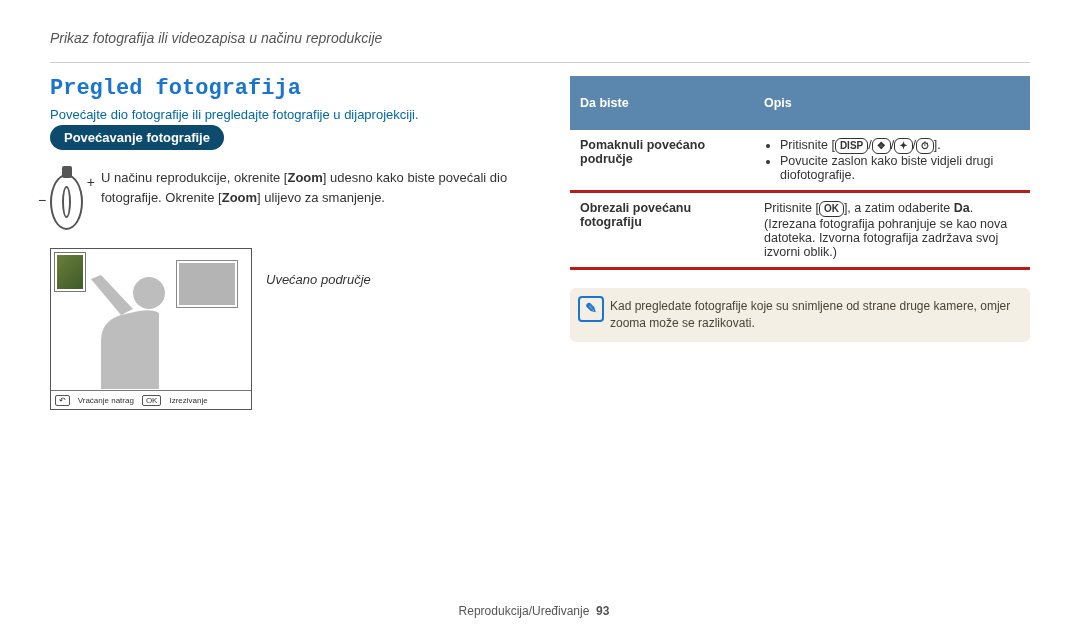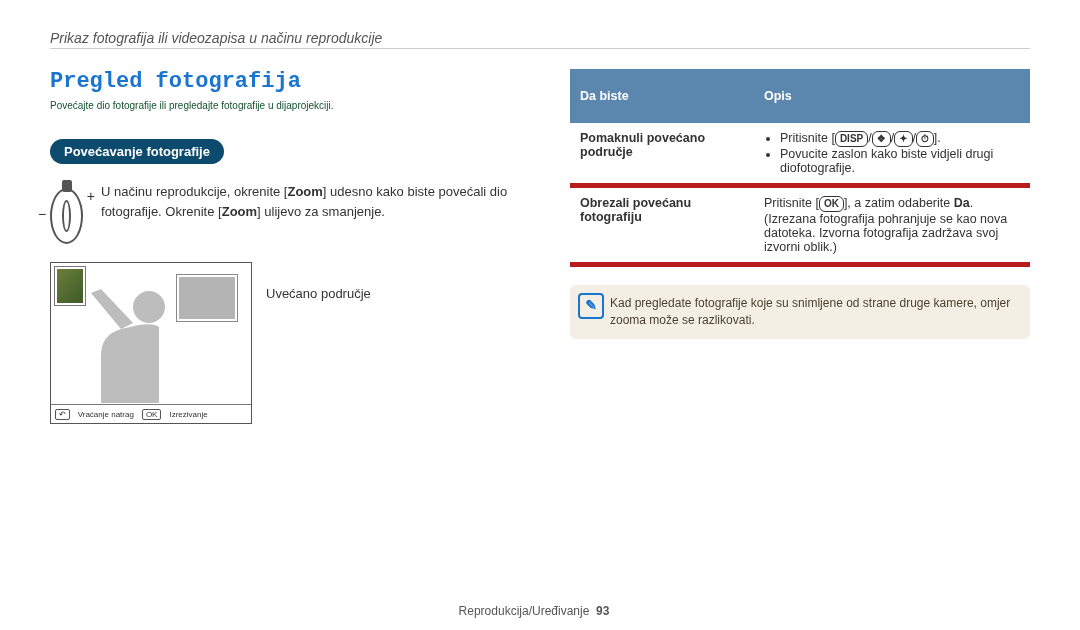--- a/index.html
+++ b/index.html
@@ -17,40 +17,40 @@
     padding: 30px 50px 0 50px;
     box-sizing: border-box;
     height: 100%;
     position: relative;
   }
   .page-header {
     font-size: 14px;
     color: #555;
     font-style: italic;
     border-bottom: 1px solid #ccc;
-    padding-bottom: 2px;
-    margin-bottom: 20px;
+    padding-bottom: 16px;
+    margin-bottom: 13px;
   }
   .columns {
     display: flex;
     gap: 60px;
   }
   .col-left, .col-right {
     flex: 1;
   }
   .title {
     color: #1a75cf;
     font-size: 22px;
     margin: 0 0 6px 0;
     font-family: Liberation Mono, monospace;
   }
   .intro {
-    font-size: 10px;
-    color: #14532d;
-    margin-bottom: 28px;
+    font-size: 13px;
+    color: #0369a1;
+    margin-bottom: 3px;
   }
   .pill {
     display: inline-block;
     background: #0c4a6e;
     color: #fff;
     font-size: 13px;
     font-weight: bold;
     padding: 5px 14px;
     border-radius: 14px;
     margin-bottom: 18px;
@@ -128,35 +128,35 @@
     font-size: 8px;
     color: #333;
     gap: 8px;
     padding: 0 4px;
     background: #fff;
   }
   .preview-footer .box {
     border: 1px solid #555; border-radius: 2px; padding: 0 3px; font-size: 8px;
   }
   .preview-label {
-    font-size: 13px; color: #333; margin-top: 24px;
+    font-size: 13px; color: #333; margin-top: 24px; font-style: italic;
   }
 
   
   .spec-table {
     width: 100%;
     border-collapse: collapse;
     font-size: 12.5px;
   }
   .spec-table th {
     text-align: left; color: #fff; background: #5b87af;
     padding: 20px 10px; font-weight: bold;
   }
   .spec-table td {
-    padding: 8px 10px; vertical-align: top; border-bottom: 5px solid #b91c1c;
+    padding: 8px 10px; vertical-align: top; border-bottom: 3px solid #b91c1c;
   }
   .spec-table td.key { font-weight: bold; width: 40%; }
   .spec-table ul { margin: 0; padding-left: 16px; }
   .icon-badge {
     display: inline-block;
     border: 1px solid #333;
     border-radius: 6px;
     padding: 0 4px;
     font-size: 10px;
     font-weight: bold;

